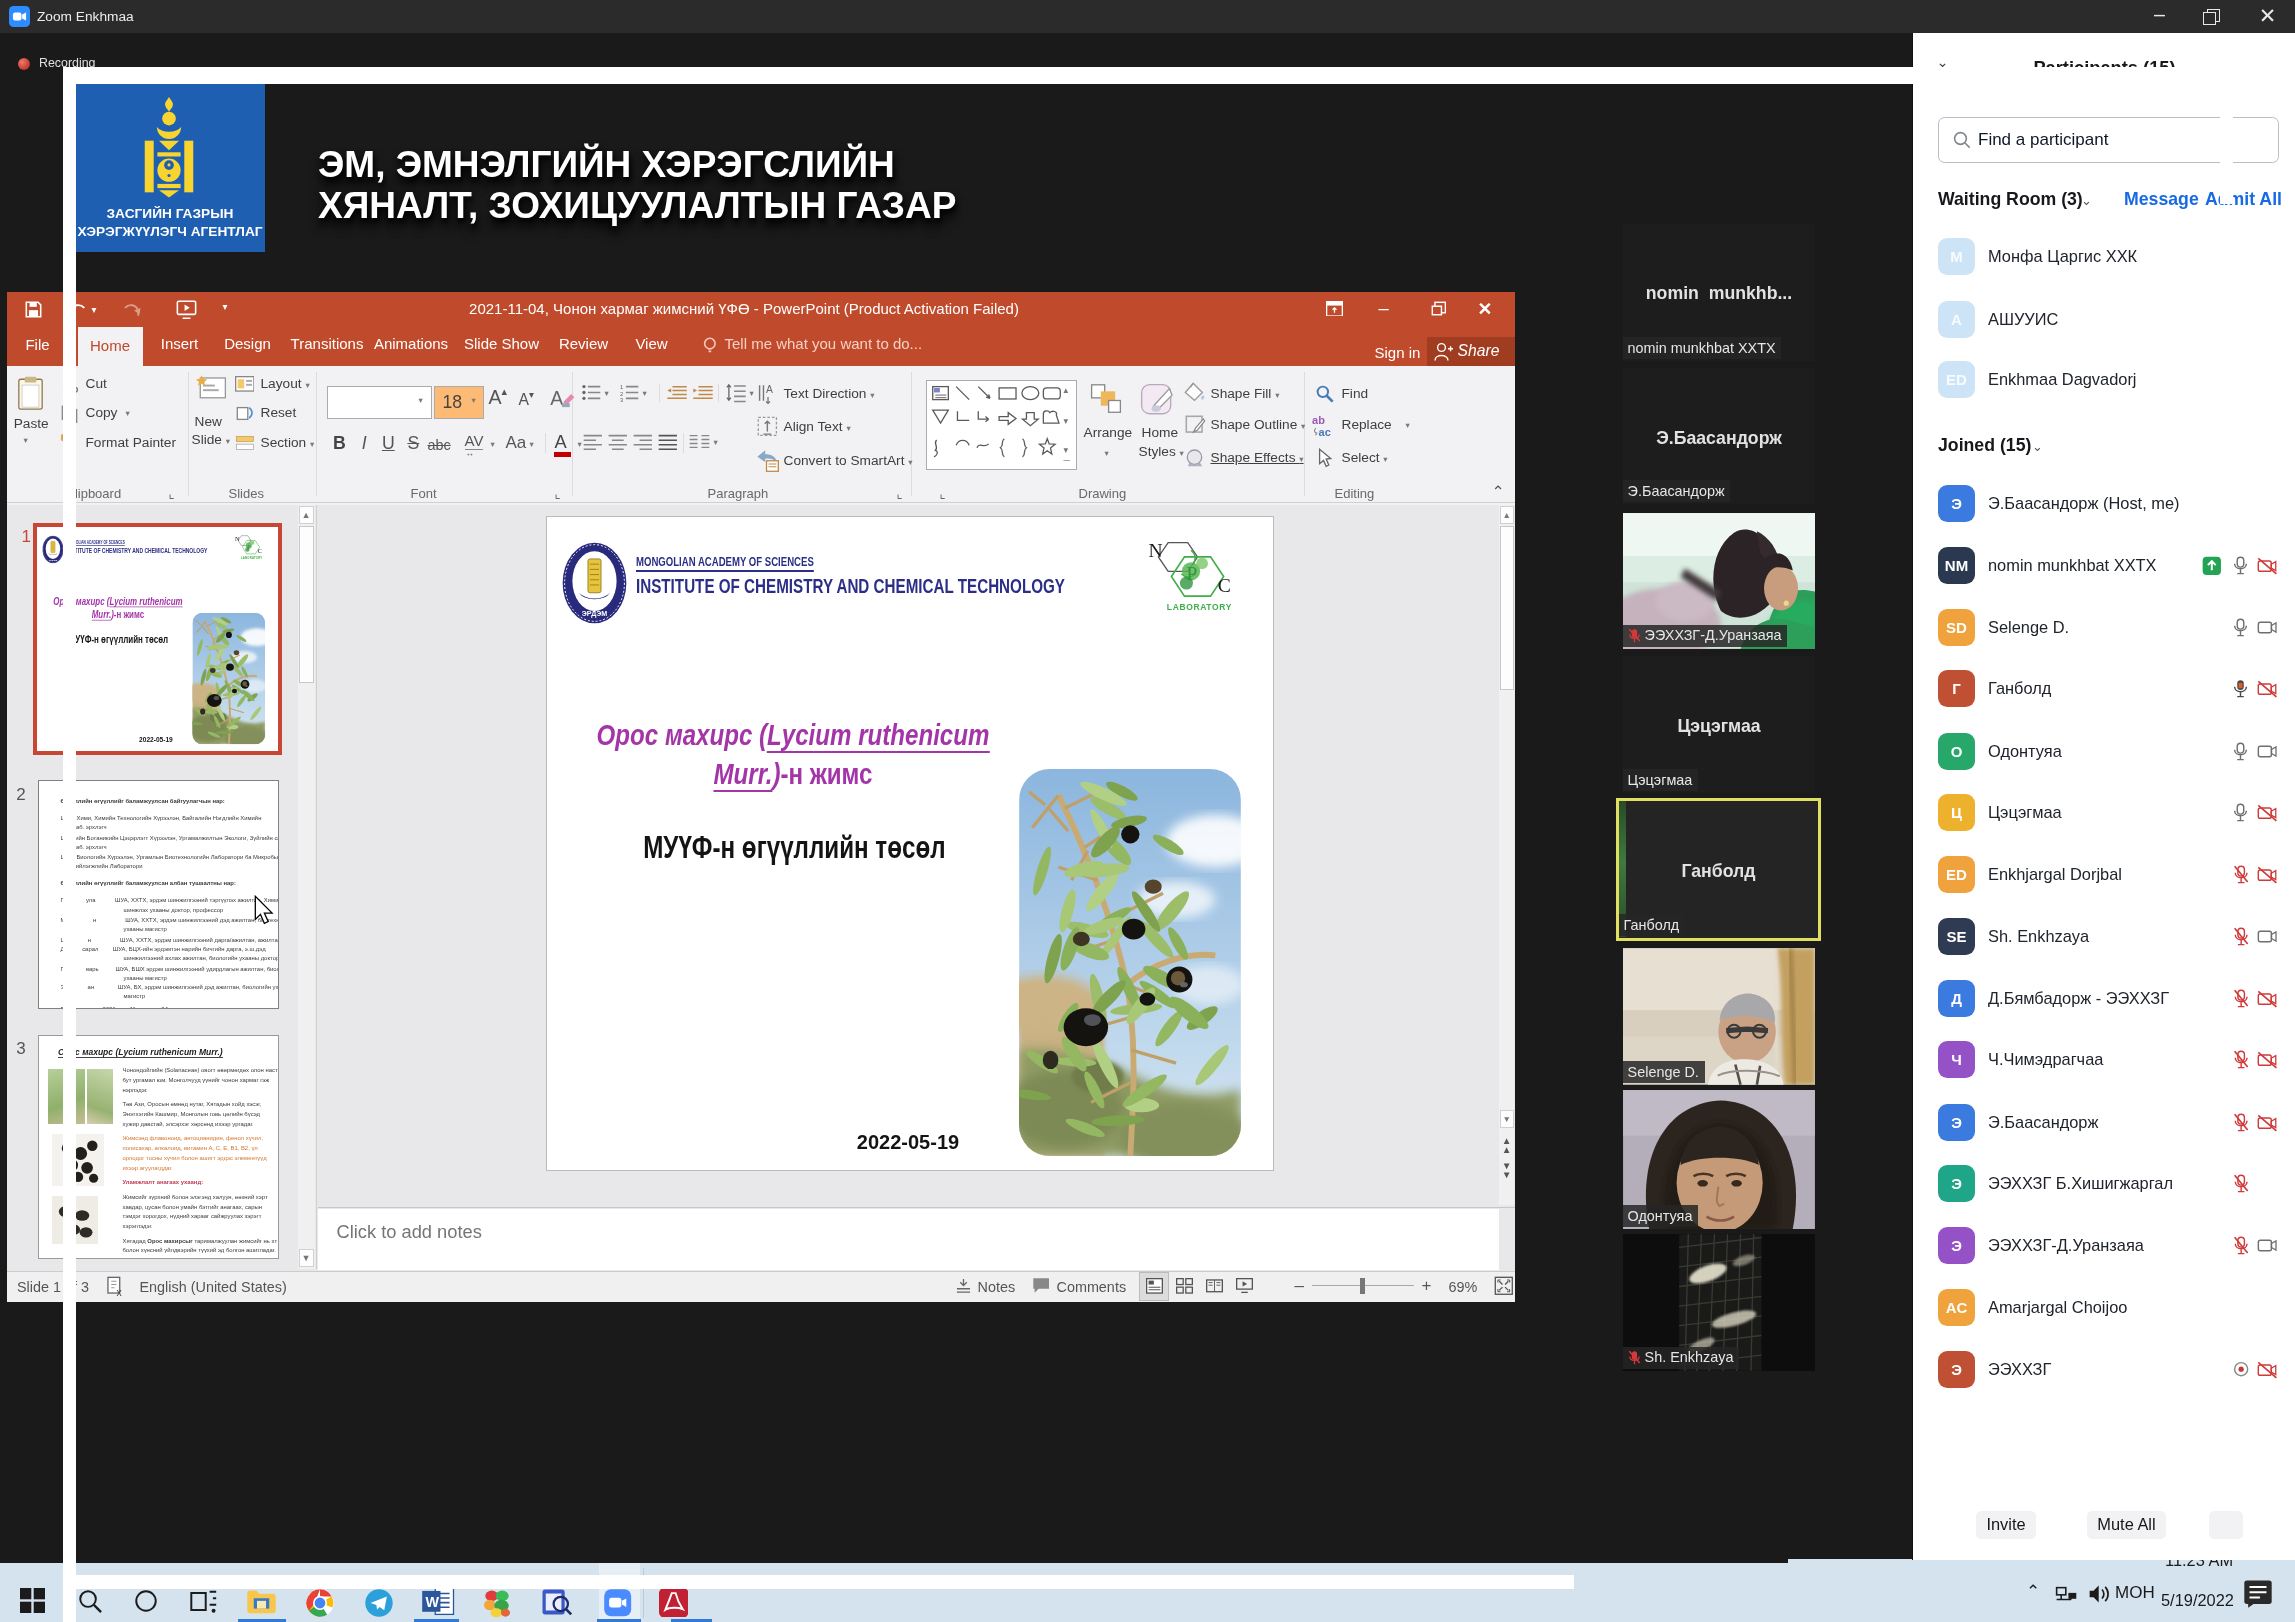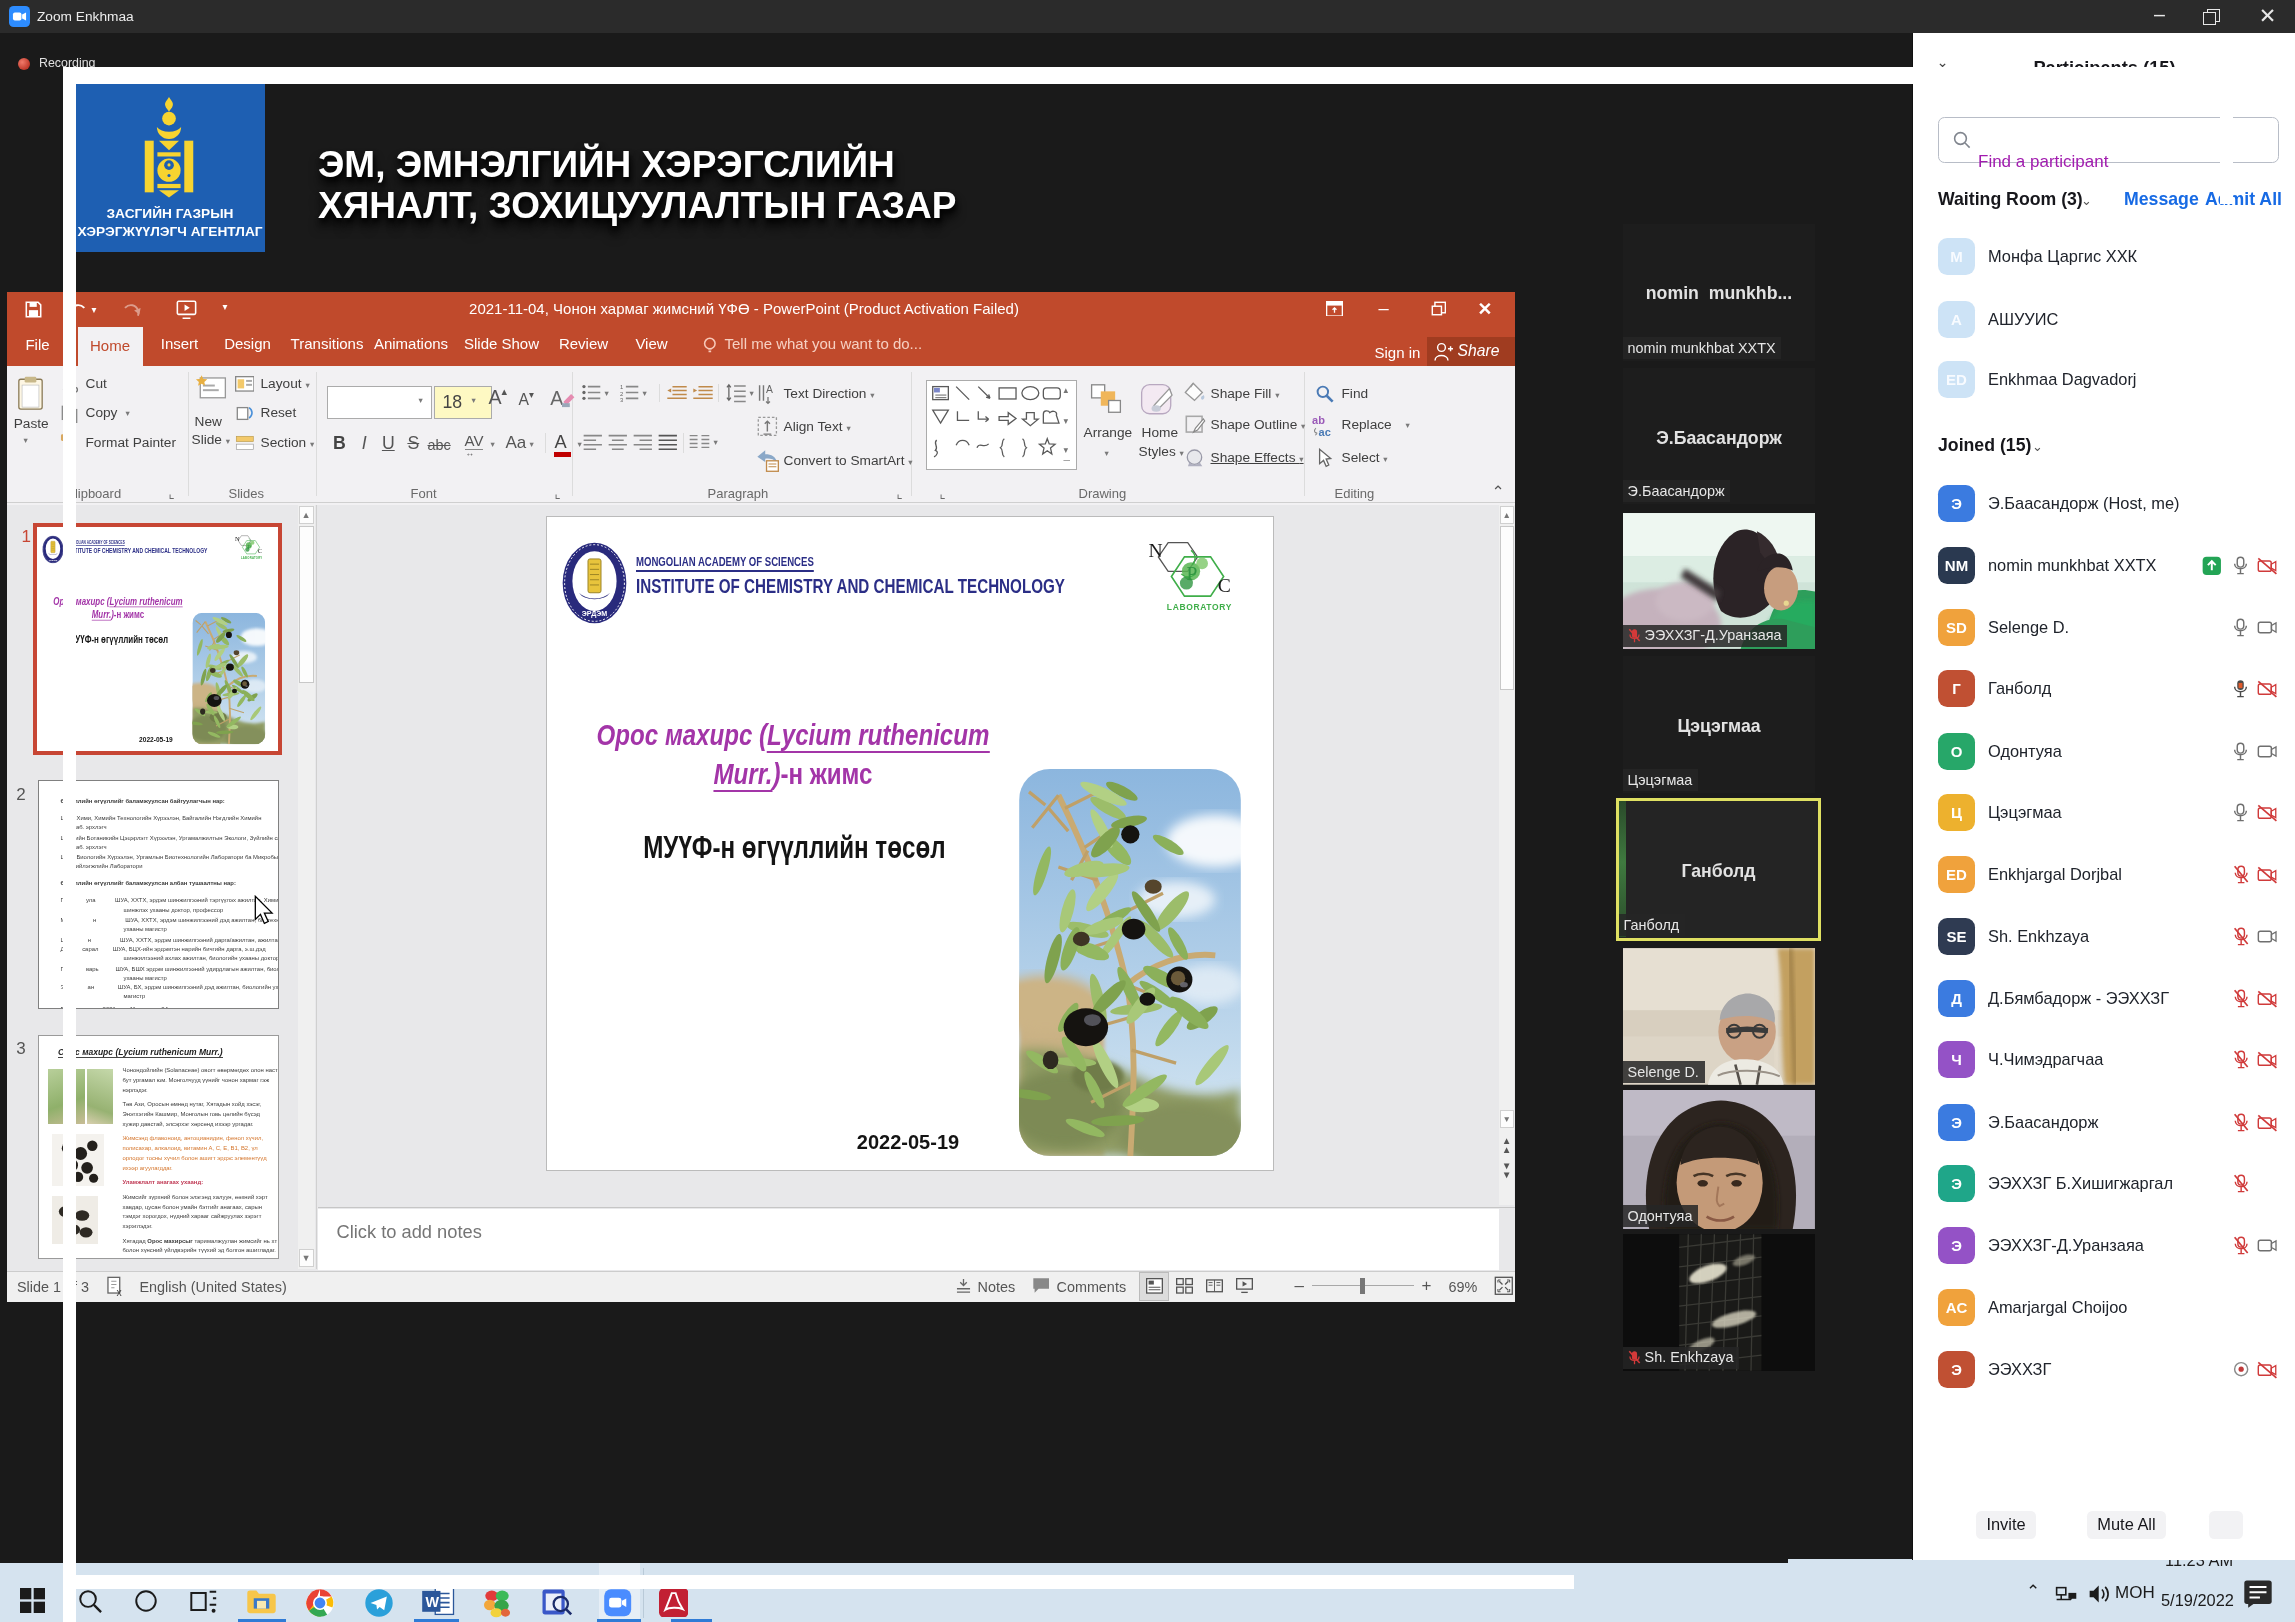--- a/index.html
+++ b/index.html
@@ -174,21 +174,21 @@
       </svg>
     <div class="rt" style="left:254px;top:113px;">Reset</div>
     <svg class="abs" style="left:228px;top:143px;" width="19.6" height="15.7" viewBox="0 0 30 24">
         <rect x="2" y="2" width="26" height="8" fill="#f3c96a" stroke="#b99a4e"></rect>
         <rect x="2" y="14" width="26" height="8" fill="#fff" stroke="#999"></rect>
       </svg>
     <div class="rt" style="left:254px;top:143px;">Section <span class="dd">▾</span></div>
 
     <div class="abs" style="left:320px;top:94px;width:105px;height:33px;background:#fff;border:0.7px solid #ababab;"></div>
     <div class="dd abs" style="left:412px;top:103px;">▾</div>
-    <div class="abs" style="left:427px;top:94px;width:58px;height:33px;background:#fef9c3;border:0.7px solid #ababab;font-size:17.7px;color:#444;padding:5.2px 0 0 7.9px;">18</div>
+    <div class="abs" style="left:427px;top:94px;width:50px;height:33px;background:#fdba74;border:0.7px solid #ababab;font-size:17.7px;color:#444;padding:5.2px 0 0 7.9px;">18</div>
     <div class="dd abs" style="left:465px;top:103px;">▾</div>
     <div class="abs" style="left:482px;top:93px;font-size:19.6px;color:#555;">A<span style="font-size:11px;vertical-align:9.2px;">▴</span></div>
     <div class="abs" style="left:512px;top:97px;font-size:15.7px;color:#555;">A<span style="font-size:9.8px;vertical-align:6.5px;">▾</span></div>
     <svg class="abs" style="left:542px;top:93px;" width="26" height="26" viewBox="0 0 40 40">
         <text x="2" y="30" font-size="30" fill="#666" font-family="Liberation Sans">A</text>
         <path d="M22 26 L34 14 L39 19 L27 31 Z" fill="#e58bb0"></path>
         <rect x="20" y="28" width="12" height="6" fill="#9aa7b8"></rect>
       </svg>
     <div class="abs" style="left:323px;top:141px;font-size:17.7px;color:#444;font-weight:bold;width:19.6px;text-align:center;">B</div>
     <div class="abs" style="left:348px;top:141px;font-size:17.7px;color:#555;font-style:italic;width:19.6px;text-align:center;">I</div>
@@ -936,21 +936,21 @@
 <div class="abs" style="left:2165px;top:1551px;color:#1b1b1b;font-size:16.4px;">11:23 AM</div>
 
 <div class="abs" id="panel" style="left:1912px;top:33px;width:383px;height:1527px;background:#ffffff;border-left:1.3px solid #101010;overflow:hidden;">
   <div class="abs" style="left:23.6px;top:21px;color:#444;font-size:14.4px;">⌄</div>
   <div class="abs" style="left:0;top:23.6px;width:383px;text-align:center;font-weight:bold;font-size:18.3px;color:#17171c;">Participants (15)</div>
   <div class="abs" style="left:25px;top:84px;width:341px;height:46px;border:1.3px solid #b8bdc7;border-radius:6.5px;"></div>
   <svg class="abs" style="left:39px;top:97px;" width="19.6" height="19.6" viewBox="0 0 30 30">
       <circle cx="13" cy="13" r="9" fill="none" stroke="#80858e" stroke-width="2.4"></circle>
       <path d="M20 20 L27 27" stroke="#80858e" stroke-width="2.4"></path>
     </svg>
-  <div class="abs" style="left:65px;top:97px;font-size:17px;color:#a21caf;margin-top:22px;">Find a participant</div>
+  <div class="abs" style="left:65px;top:97px;font-size:17px;color:#0f172a;">Find a participant</div>
   <div class="abs" style="left:25px;top:156px;font-size:17.7px;font-weight:bold;color:#17171c;">Waiting Room (3)</div>
   <div class="abs" style="left:168px;top:160px;color:#555;font-size:13px;">⌄</div>
   <div class="abs" style="left:211px;top:156px;font-size:17.7px;font-weight:bold;color:#176ae4;">Message</div>
   <div class="abs" style="left:292px;top:156px;font-size:17.7px;font-weight:bold;color:#176ae4;">Admit All</div>
   <div class="prow" style="top:205px;">
       <div class="pav" style="background:#cde3f6;color:#f8fbff;">M</div>
       <div class="pnm">Монфа Царгис ХХК</div>
     </div>
     <div class="prow" style="top:268px;">
       <div class="pav" style="background:#cde3f6;color:#f8fbff;">A</div>

